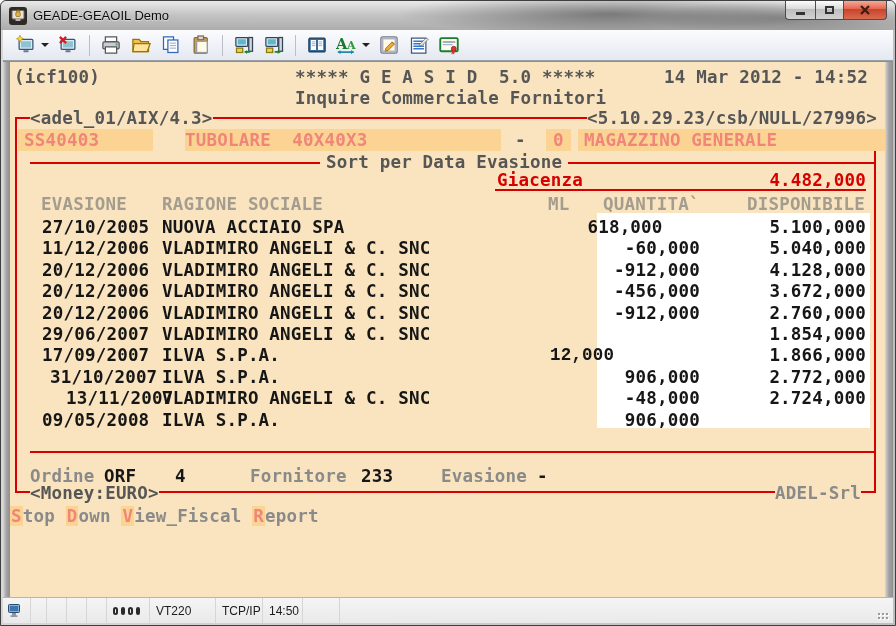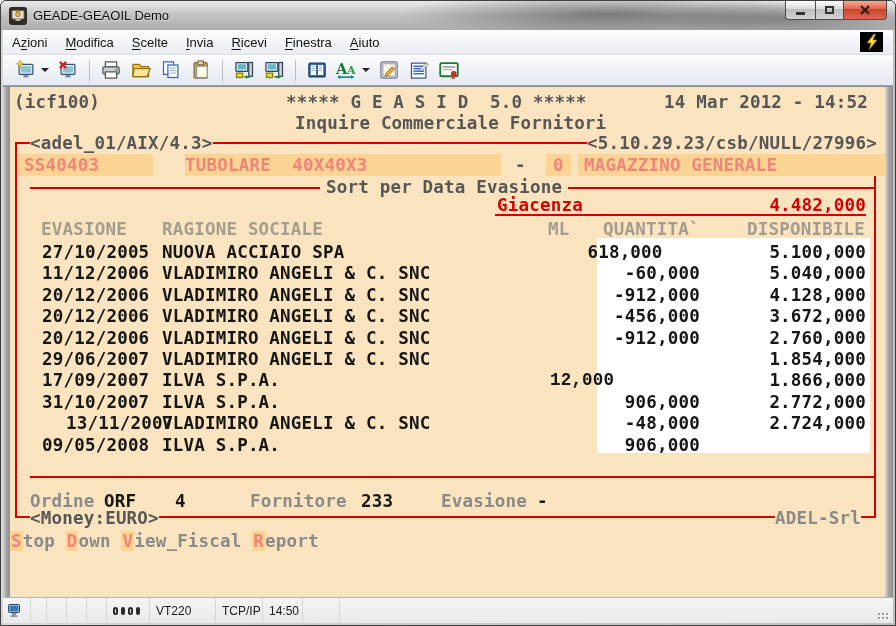--- a/index.html
+++ b/index.html
@@ -97,28 +97,20 @@
       <div class="winbtn close">
         <svg width="12" height="10" viewBox="0 0 12 10">
           <path d="M2 1l8 8M10 1l-8 8" stroke="#3a1d14" stroke-width="2.2"></path>
         </svg>
       </div>
     </div>
   </div>
 
   <div class="frame">
 
-    <div class="menubar">
-      <div class="menu-items"><span class="menu-item">A<u>z</u>ioni</span><span class="menu-item"><u>M</u>odifica</span><span class="menu-item"><u>S</u>celte</span><span class="menu-item"><u>I</u>nvia</span><span class="menu-item"><u>R</u>icevi</span><span class="menu-item"><u>F</u>inestra</span><span class="menu-item"><u>A</u>iuto</span></div>
-      <div class="conn-indicator">
-        <svg width="14" height="16" viewBox="0 0 14 16">
-          <path d="M9 0L2 9h4l-2 7 8-10H8l2.5-6z" fill="#ffd43b" stroke="#8a6d00" stroke-width=".6"></path>
-        </svg>
-      </div>
-    </div>
 
     <div class="toolbar">
         <div class="tbtn">
           <span style="display: flex;">
             <svg width="20" height="20" viewBox="0 0 16 16">
               <rect x="2.5" y="3.5" width="11" height="8" rx=".8" fill="#dce9f6" stroke="#335577"></rect>
               <rect x="4" y="5" width="8" height="5" fill="#8fc3cf"></rect>
               <rect x="6" y="12.2" width="4" height="1.6" fill="#667799"></rect>
               <path d="M3.2.2l.9 1.9 1.9.9-1.9.9-.9 1.9-.9-1.9L.4 3l1.9-.9z" fill="#ffd83b" stroke="#a88400" stroke-width=".5"></path>
             </svg>
@@ -250,21 +242,21 @@
             </svg>
           </span>
         </div>
       </div>
 
     <div class="termwrap">
       <div class="vscroll"></div>
       <div class="terminal">
 
         <span class="pos t-gy" style="left:4px;top:5px">(icf100)</span>
-        <span class="pos t-gy" style="left:276px;top:5px">***** G E A S I D  5.0 *****</span>
+        <span class="pos t-gy" style="left:285px;top:5px">***** G E A S I D  5.0 *****</span>
         <span class="pos t-gy" style="left:635px;top:5px;width:223px;text-align:right">14 Mar 2012 - 14:52</span>
 
         <span class="pos t-gy" style="left:285px;top:26px">Inquire Commerciale Fornitori</span>
 
         <div class="sbox" style="left:5px;top:55px;width:861px;height:376px"></div>
         <span class="pos t-gy mask" style="left:20px;top:46px">&lt;adel_01/AIX/4.3&gt;</span>
         <span class="pos t-gy mask" style="left:577px;top:46px">&lt;5.10.29.23/csb/NULL/27996&gt;</span>
 
         <div class="hlseg" style="left:8px;top:67px;width:135px;padding-left:6px"><span>SS40403</span></div>
         <div class="hlseg" style="left:175px;top:67px;width:316px"><span>TUBOLARE  40X40X3</span></div>
@@ -323,21 +315,21 @@
               <span class="t-bk" style="left: 152px;">VLADIMIRO ANGELI &amp; C. SNC</span>
               <span class="t-bk" style="left: 706px; width: 150px; text-align: right;">1.854,000</span>
             </div>
             <div class="trow" style="position: absolute; left: 0px; right: 0px; top: 283.4px; height: 21px;">
               <span class="t-bk" style="left: 32px;">17/09/2007</span>
               <span class="t-bk" style="left: 152px;">ILVA S.P.A.</span>
               <span class="t-bk" style="left: 540px; width: 150px; text-align: left; font-family: Liberation Mono, monospace;">12,000</span>
               <span class="t-bk" style="left: 706px; width: 150px; text-align: right;">1.866,000</span>
             </div>
             <div class="trow" style="position: absolute; left: 0px; right: 0px; top: 304.8px; height: 21px;">
-              <span class="t-bk" style="left: 32px; text-align: center;">31/10/2007</span>
+              <span class="t-bk" style="left: 40px; text-align: center;">31/10/2007</span>
               <span class="t-bk" style="left: 152px;">ILVA S.P.A.</span>
               <span class="t-bk" style="left: 540px; width: 150px; text-align: right;">906,000</span>
               <span class="t-bk" style="left: 706px; width: 150px; text-align: right;">2.772,000</span>
             </div>
             <div class="trow" style="position: absolute; left: 0px; right: 0px; top: 326.2px; height: 21px;">
               <span class="t-bk" style="left: 32px; margin-left: 24px;">13/11/2007</span>
               <span class="t-bk" style="left: 152px;">VLADIMIRO ANGELI &amp; C. SNC</span>
               <span class="t-bk" style="left: 540px; width: 150px; text-align: right;">-48,000</span>
               <span class="t-bk" style="left: 706px; width: 150px; text-align: right;">2.724,000</span>
             </div>

